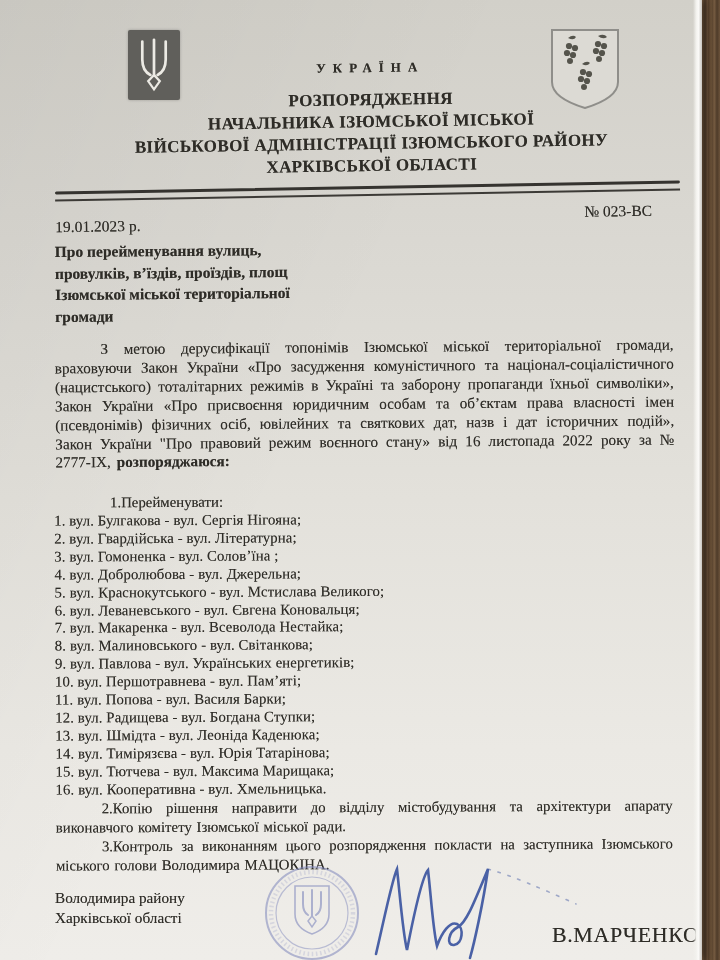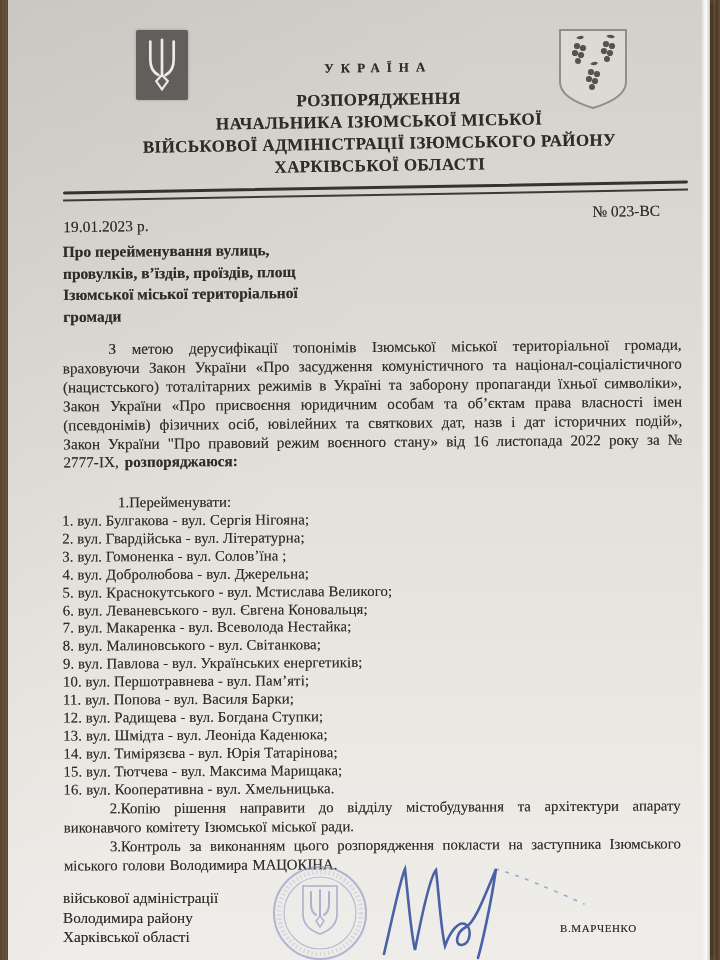--- a/index.html
+++ b/index.html
@@ -9,21 +9,21 @@
   .scene {
     position:relative; width:720px; height:960px; overflow:hidden;
     background:
       repeating-linear-gradient(90deg,
         #55412d 0px, #6a5138 3px, #7c614605 5px,
         #7a5f44 6px, #4e3b29 9px, #6b523a 12px),
       #5d4731;
   }
 
   .paper {
-    position:absolute; left:8px; top:0; width:702px; height:960px;
+    position:absolute; left:0; top:0; width:702px; height:960px;
     background:
       linear-gradient(115deg, rgba(0,0,0,0.045), rgba(255,255,255,0) 45%),
       linear-gradient(180deg, #d2d0c9 0%, #d9d7d1 22%, #e3e1db 52%, #ebe9e4 78%, #efede9 100%);
     box-shadow: 3px 0 8px rgba(0,0,0,0.45);
     color:#2e2c27;
   }
   
   .paper::after {
     content:""; position:absolute; right:0; top:0; width:9px; height:100%;
     background:linear-gradient(90deg, rgba(255,255,255,0) 0%, #f2f1ed 35%, #fbfaf8 60%, #c9c7c1 100%);
@@ -56,21 +56,21 @@
     text-indent:46px; word-spacing:2.2px; transform:rotate(-0.45deg); }
   .preamble b { font-weight:bold; }
 
   .ordering { position:absolute; left:55px; right:30px; top:492px;
     font-size:14.8px; transform:rotate(-0.3deg); }
   .item-heading { padding-left:56px; line-height:19px; }
   .rename-row { line-height:17.9px; letter-spacing:0.1px; }
   .para { text-align:justify; text-indent:46px; line-height:19px; word-spacing:1px; }
 
   .sig-block { position:absolute; left:55px; top:888px; font-size:15.2px; line-height:19.5px; }
-  .sig-name { position:absolute; left:552px; top:922px; font-size:11px; letter-spacing:0.6px; }
+  .sig-name { position:absolute; left:552px; top:922px; font-size:22px; letter-spacing:0.6px; }
 
   .seal { position:absolute; left:254px; top:860px; width:116px; height:100px; opacity:0.78; }
   .signature { position:absolute; left:368px; top:862px; width:220px; height:98px; }
 
   .soft { text-shadow:0 0 0.5px rgba(46,44,39,0.55); }
 </style>
 </head>
 <body>
 
 <div class="scene">
@@ -156,21 +156,20 @@
       <div class="rename-row">12. вул. Радищева - вул. Богдана Ступки;</div>
       <div class="rename-row">13. вул. Шмідта - вул. Леоніда Каденюка;</div>
       <div class="rename-row">14. вул. Тимірязєва - вул. Юрія Татарінова;</div>
       <div class="rename-row">15. вул. Тютчева - вул. Максима Марищака;</div>
       <div class="rename-row">16. вул. Кооперативна - вул. Хмельницька.</div>
       <p class="para">2.Копію рішення направити до відділу містобудування та архітектури апарату виконавчого комітету Ізюмської міської ради.</p>
       <p class="para">3.Контроль за виконанням цього розпорядження покласти на заступника Ізюмського міського голови Володимира МАЦОКІНА.</p>
     </div>
 
     <div class="sig-block soft">
-      <div>військової адміністрації</div>
       <div>Володимира району</div>
       <div>Харківської області</div>
     </div>
     <div class="sig-name soft">В.МАРЧЕНКО</div>
 
     <svg class="seal" viewBox="0 0 116 100">
       <g fill="none" stroke="#7d86bb">
         <circle cx="58" cy="53" r="46" stroke-width="2" opacity="0.7"></circle>
         <circle cx="58" cy="53" r="36" stroke-width="1.2" opacity="0.6"></circle>
         <circle cx="58" cy="53" r="41" stroke-width="4.5" opacity="0.28" stroke-dasharray="1.6 2.6"></circle>

